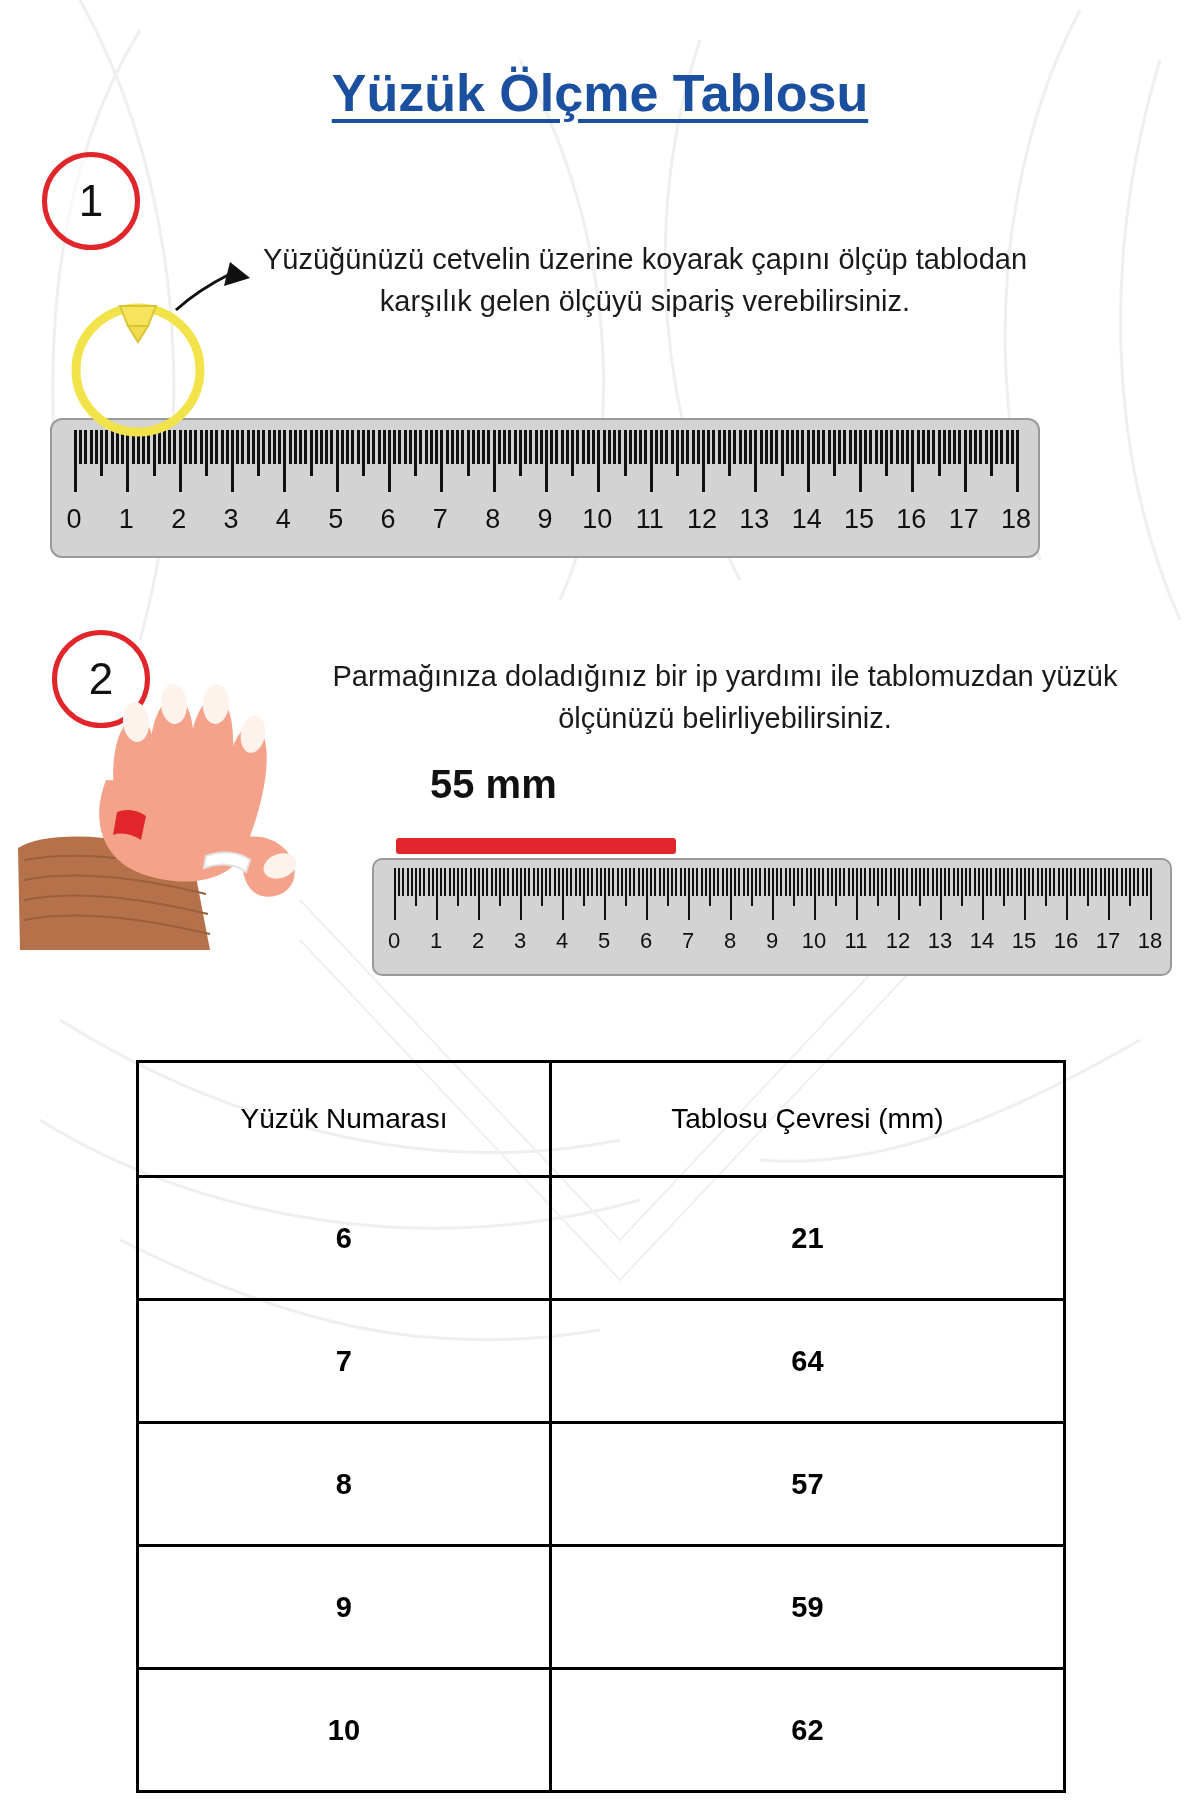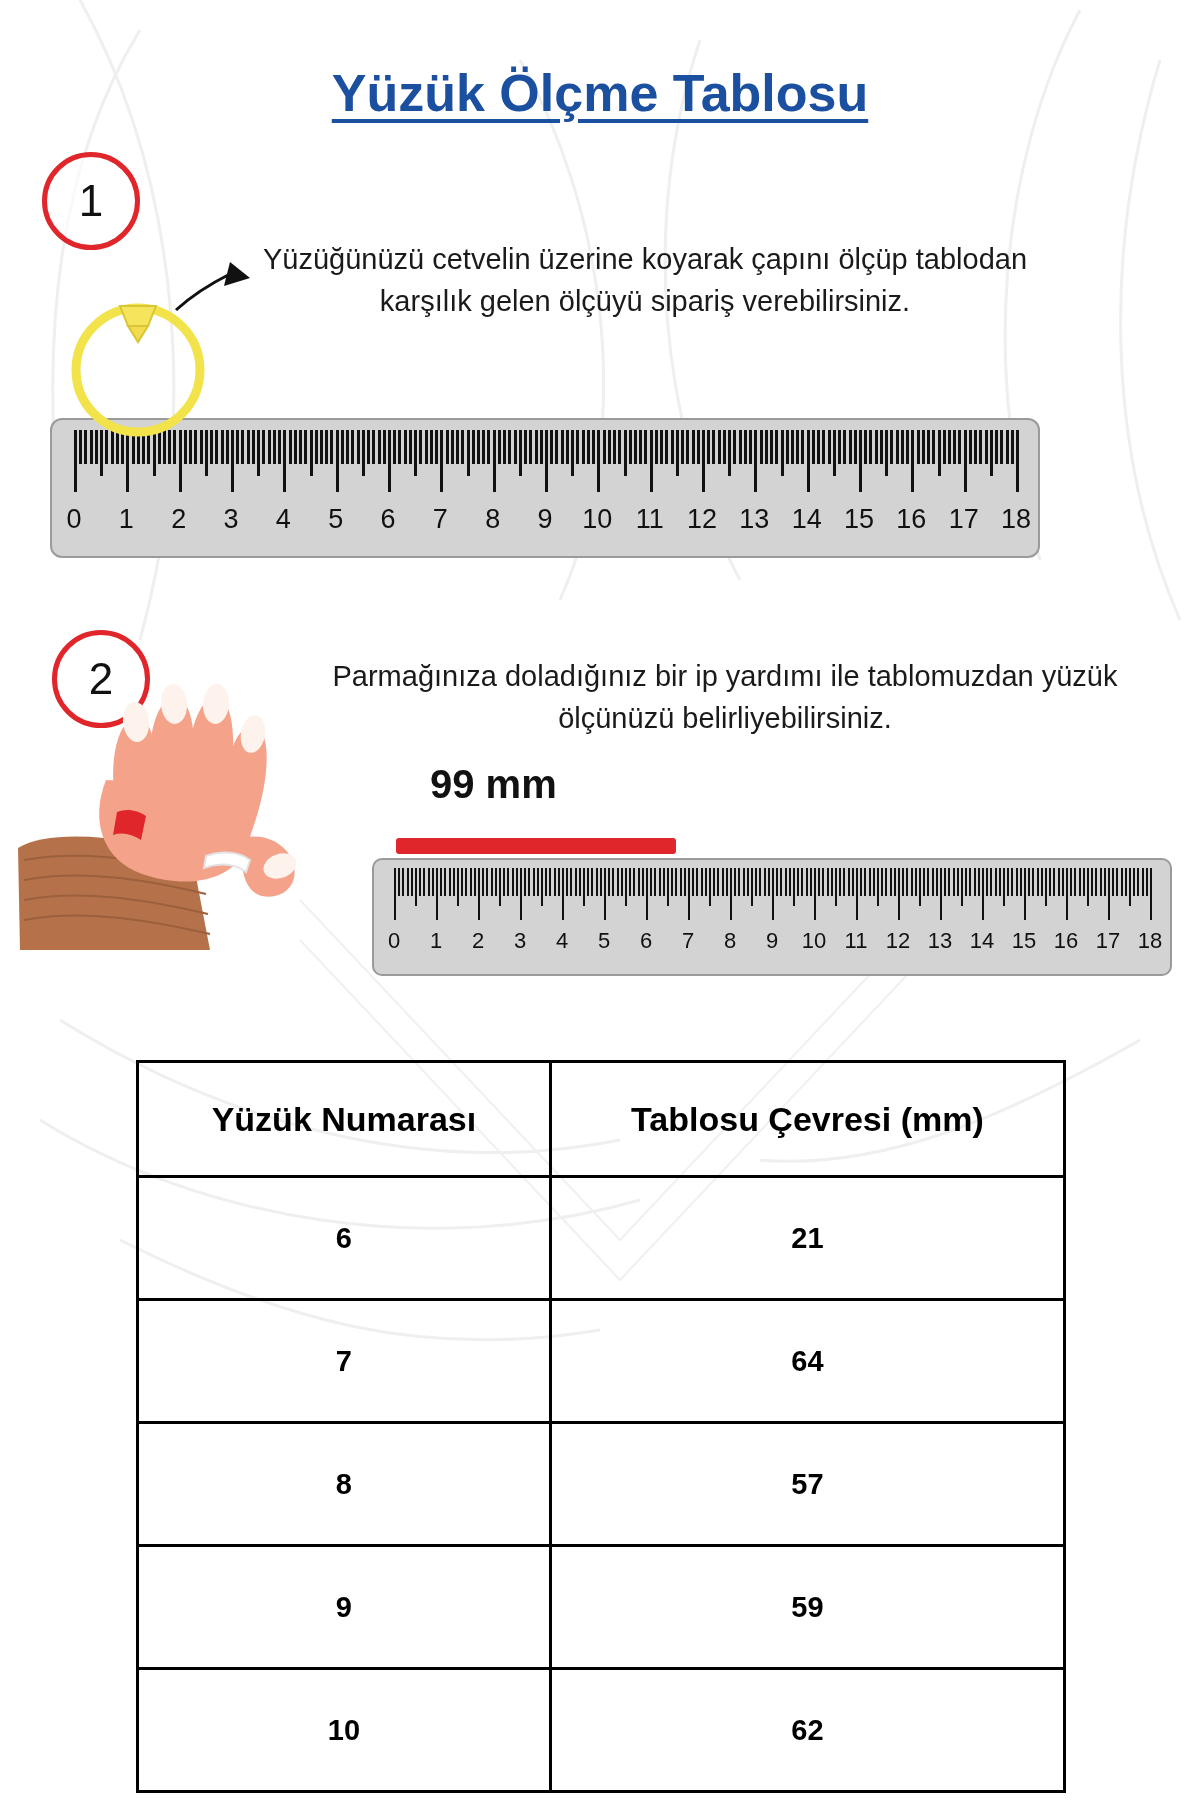--- a/index.html
+++ b/index.html
@@ -196,22 +196,22 @@
     table-layout: fixed;
   }
   table.size-table th,
   table.size-table td {
     border: 3px solid #000;
     text-align: center;
     font-family: "Liberation Sans", sans-serif;
     color: #000;
   }
   table.size-table th {
-    font-size: 34px;
-    font-weight: bold;
+    font-size: 28px;
+    font-weight: normal;
     height: 110px;
   }
   table.size-table td {
     font-size: 29px;
     font-weight: bold;
     height: 118px;
   }
   table.size-table th:first-child,
   table.size-table td:first-child { width: 44%; }
 </style>
@@ -461,21 +461,21 @@
       <span class="rl" style="left: 964px;">18</span>
     </div>
   </div>
 
 <div class="badge" id="badge2">
   <span>2</span>
 </div>
 
 <div class="step2-text">Parmağınıza doladığınız bir ip yardımı ile tablomuzdan yüzük ölçünüzü belirliyebilirsiniz.</div>
 
-<div class="mm-label">99 mm</div>
+<div class="mm-label">55 mm</div>
 <div class="red-bar"></div>
 
 <svg class="hand-svg" width="340" height="290" viewBox="0 0 340 290">
 
   <path d="M8 188 C 40 168, 120 176, 182 196 L 200 290 L 10 290 Z" fill="#b5724a"></path>
   <g stroke="#9c5f3c" stroke-width="2" fill="none">
     <path d="M14 200 C 70 190, 130 198, 192 214"></path>
     <path d="M14 220 C 70 210, 130 218, 196 234"></path>
     <path d="M14 240 C 70 230, 130 238, 198 254"></path>
     <path d="M14 260 C 70 250, 130 258, 200 274"></path>

